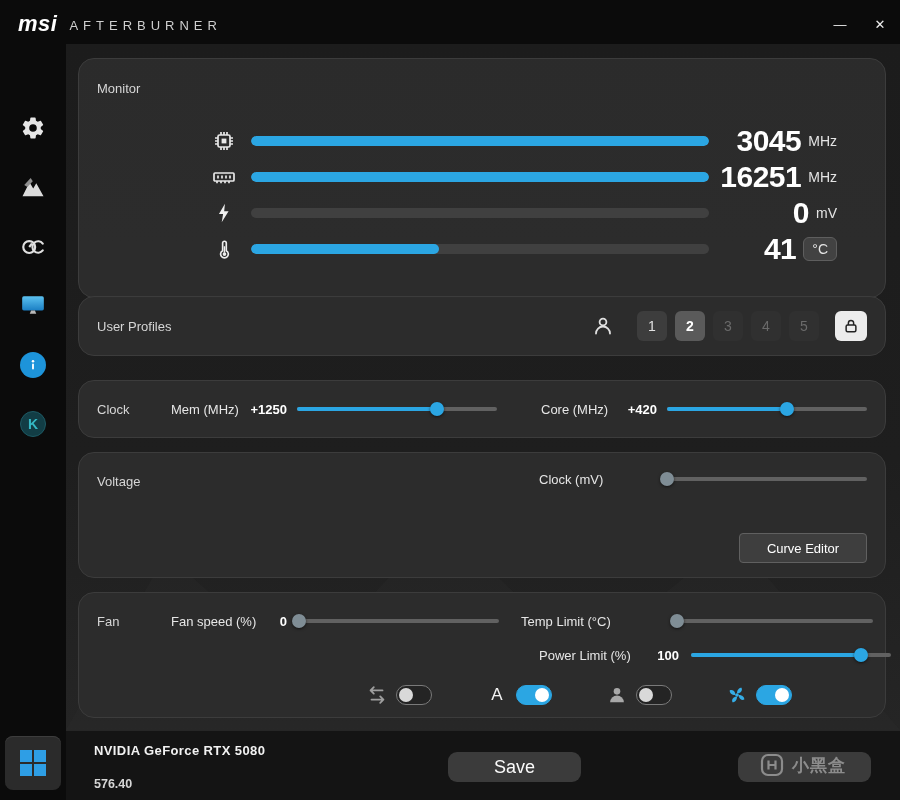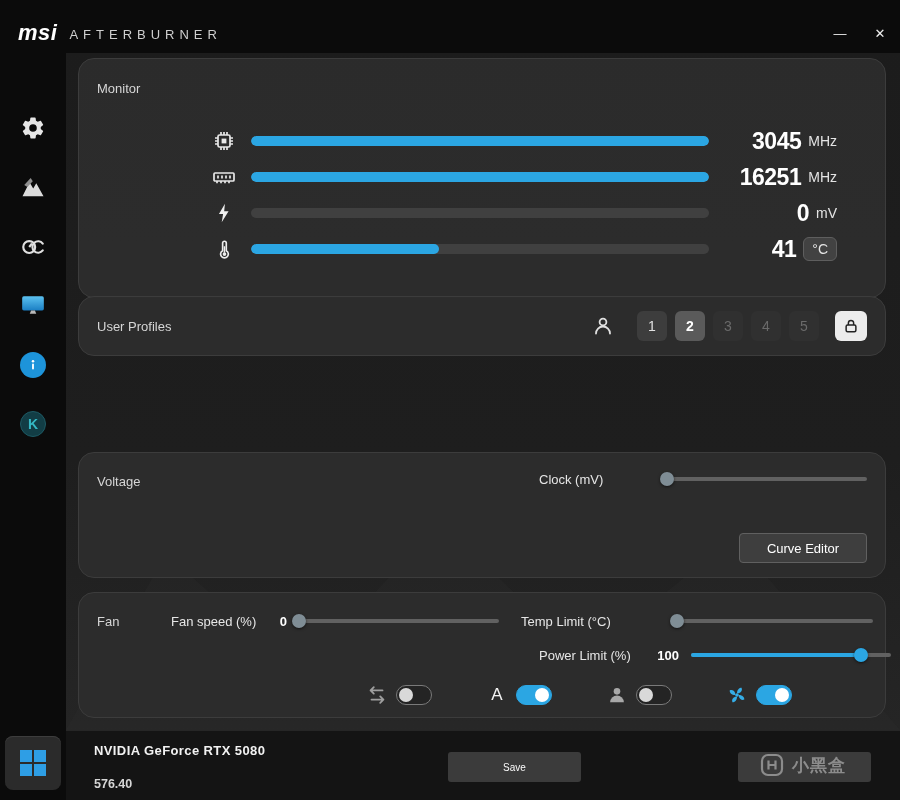--- a/index.html
+++ b/index.html
@@ -1,21 +1,21 @@
 <!DOCTYPE html>
 <html><head>
 <meta charset="utf-8">
 <style>
   * { box-sizing: border-box; margin: 0; padding: 0; }
   :root { --accent:#2BA6E3; }
   body { width:900px; height:800px; background:#000; font-family:"Liberation Sans", sans-serif; overflow:hidden; }
   .window { position:relative; width:900px; height:800px; background:#0b0b0b; color:#e8e8e8; overflow:hidden; }
 
   
-  .titlebar { position:absolute; top:13px; left:0; right:0; height:40px; display:flex; align-items:center; padding-left:18px; background:#0b0b0b; z-index:5; }
+  .titlebar { position:absolute; top:4px; left:0; right:0; height:40px; display:flex; align-items:center; padding-left:18px; background:#0b0b0b; z-index:5; }
   .brand { font-style:italic; font-weight:800; font-size:22px; color:#fff; letter-spacing:.5px; }
   .appname { margin-left:12px; margin-top:3px; font-size:13px; letter-spacing:5px; color:#cfcfcf; font-weight:400; }
   .win-controls { margin-left:auto; display:flex; align-items:center; }
   .win-btn { width:40px; height:40px; display:flex; align-items:center; justify-content:center; color:#efefef; font-size:13px; cursor:pointer; }
 
   
   .sidebar { position:absolute; top:40px; left:0; width:66px; bottom:0; background:#0b0b0b; z-index:4; }
   .side-ic { position:absolute; left:0; width:66px; height:28px; display:flex; align-items:center; justify-content:center; cursor:pointer; }
   .k-badge { width:26px; height:26px; border-radius:50%; background:#123d45; border:1px solid #1d5a64; color:#35b8c4; font-weight:700; font-size:14px; display:flex; align-items:center; justify-content:center; }
   .info-badge { width:26px; height:26px; border-radius:50%; background:#1d94da; display:flex; align-items:center; justify-content:center; }
@@ -33,21 +33,21 @@
 
   
   .monitor { top:18px; height:240px; }
   .monitor .panel-title { position:absolute; top:22px; left:18px; }
   .m-rows { position:absolute; top:64px; left:0; right:0; }
   .m-row { display:flex; align-items:center; height:36px; padding:0 48px 0 130px; }
   .m-icon { width:30px; display:flex; justify-content:center; margin-right:12px; }
   .m-bar { flex:1; height:10px; background:#404040; border-radius:5px; overflow:hidden; }
   .m-fill { height:100%; background:var(--accent); border-radius:5px; }
   .m-val { width:112px; margin-left:16px; display:flex; align-items:center; justify-content:flex-end; gap:7px; white-space:nowrap; }
-  .m-val .num { font-size:23px; font-weight:700; color:#fff; letter-spacing:-.5px; }
+  .m-val .num { font-size:30px; font-weight:700; color:#fff; letter-spacing:-.5px; }
   .m-val .unit { font-size:14px; color:#e4e4e4; }
   .m-val .unit.boxed { background:#424242; border:1px solid #5e5e5e; border-radius:6px; padding:3px 8px; }
 
   
   .profiles { top:256px; height:60px; display:flex; align-items:center; padding:16px 18px; }
   .p-spacer { flex:1; }
   .p-person { display:flex; margin-right:14px; }
   .slot { width:30px; height:30px; border-radius:6px; display:flex; align-items:center; justify-content:center; font-size:14px; margin-left:8px; cursor:pointer; }
   .slot.saved { background:#3d3d3d; color:#e2e2e2; }
   .slot.active { background:#5a5a5a; color:#fff; font-weight:700; }
@@ -99,21 +99,21 @@
   .toggle { position:relative; width:36px; height:20px; border-radius:10px; background:#242424; border:1px solid #7a7a7a; cursor:pointer; flex:none; }
   .toggle .knob { position:absolute; top:2px; left:2px; width:14px; height:14px; border-radius:50%; background:#d9d9d9; }
   .toggle.on { background:var(--accent); border-color:var(--accent); }
   .toggle.on .knob { left:auto; right:2px; background:#fff; }
 
   
   .footer { position:absolute; left:0; right:0; top:690px; height:70px; background:#141414; border-top:1px solid #262626; z-index:2; }
   .gpu-info { position:absolute; left:28px; top:12px; }
   .gpu-name { font-size:13px; font-weight:700; color:#f2f2f2; letter-spacing:.4px; }
   .gpu-driver { font-size:12.5px; color:#d6d6d6; margin-top:19px; font-weight:700; }
-  .f-btn { position:absolute; top:21px; width:133px; height:30px; background:#3b3b3b; border:none; border-radius:3px; color:#fafafa; font-size:10px; font-family:inherit; display:flex; align-items:center; justify-content:center; cursor:pointer; }
+  .f-btn { position:absolute; top:21px; width:133px; height:30px; background:#3b3b3b; border:none; border-radius:9px; color:#fafafa; font-size:18px; font-family:inherit; display:flex; align-items:center; justify-content:center; cursor:pointer; }
   .save-btn { left:382px; }
   .reset-btn { left:527px; }
   .extra-btn { left:672px; }
   .watermark { position:absolute; left:694px; top:22px; display:flex; align-items:center; gap:8px; opacity:.55; z-index:3; pointer-events:none; }
   .watermark .wm-text { font-size:17px; font-weight:700; color:#cfcfcf; letter-spacing:1px; }
 
   svg { display:block; }
 </style>
 </head>
 <body>
@@ -271,20 +271,39 @@
       <span class="slot empty">4</span>
       <span class="slot empty">5</span>
       <span class="lock-btn">
         <svg width="18" height="18" viewBox="0 0 24 24" fill="none" stroke="#222222" stroke-width="2">
             <rect x="5.5" y="10.5" width="13" height="9" rx="2"></rect>
             <path d="M8.5 10.5V8a3.5 3.5 0 0 1 7 0v2.5"></path>
           </svg>
       </span>
     </div>
 
+    <div class="panel clock">
+      <div class="panel-title">Clock</div>
+      <span class="lbl c-mem-lbl">Mem (MHz)</span>
+      <span class="val c-mem-val">+1250</span>
+      <div class="slider">
+        <div class="s-track">
+            <div class="s-fill" style="width: 70%;"></div>
+            <div class="s-knob" style="left: calc(70% - 7px);"></div>
+          </div>
+      </div>
+      <span class="lbl c-core-lbl">Core (MHz)</span>
+      <span class="val c-core-val">+420</span>
+      <div class="slider">
+        <div class="s-track">
+            <div class="s-fill" style="width: 60%;"></div>
+            <div class="s-knob" style="left: calc(60% - 7px);"></div>
+          </div>
+      </div>
+    </div>
 
     <div class="panel voltage">
       <div class="panel-title">Voltage</div>
       <div class="v-row">
         <span class="lbl v-lbl">Clock (mV)</span>
         <div class="slider">
           <div class="s-track">
               <div class="s-fill" style="width: 0%;"></div>
               <div class="s-knob gray" style="left: calc(0% - 7px);"></div>
             </div>

